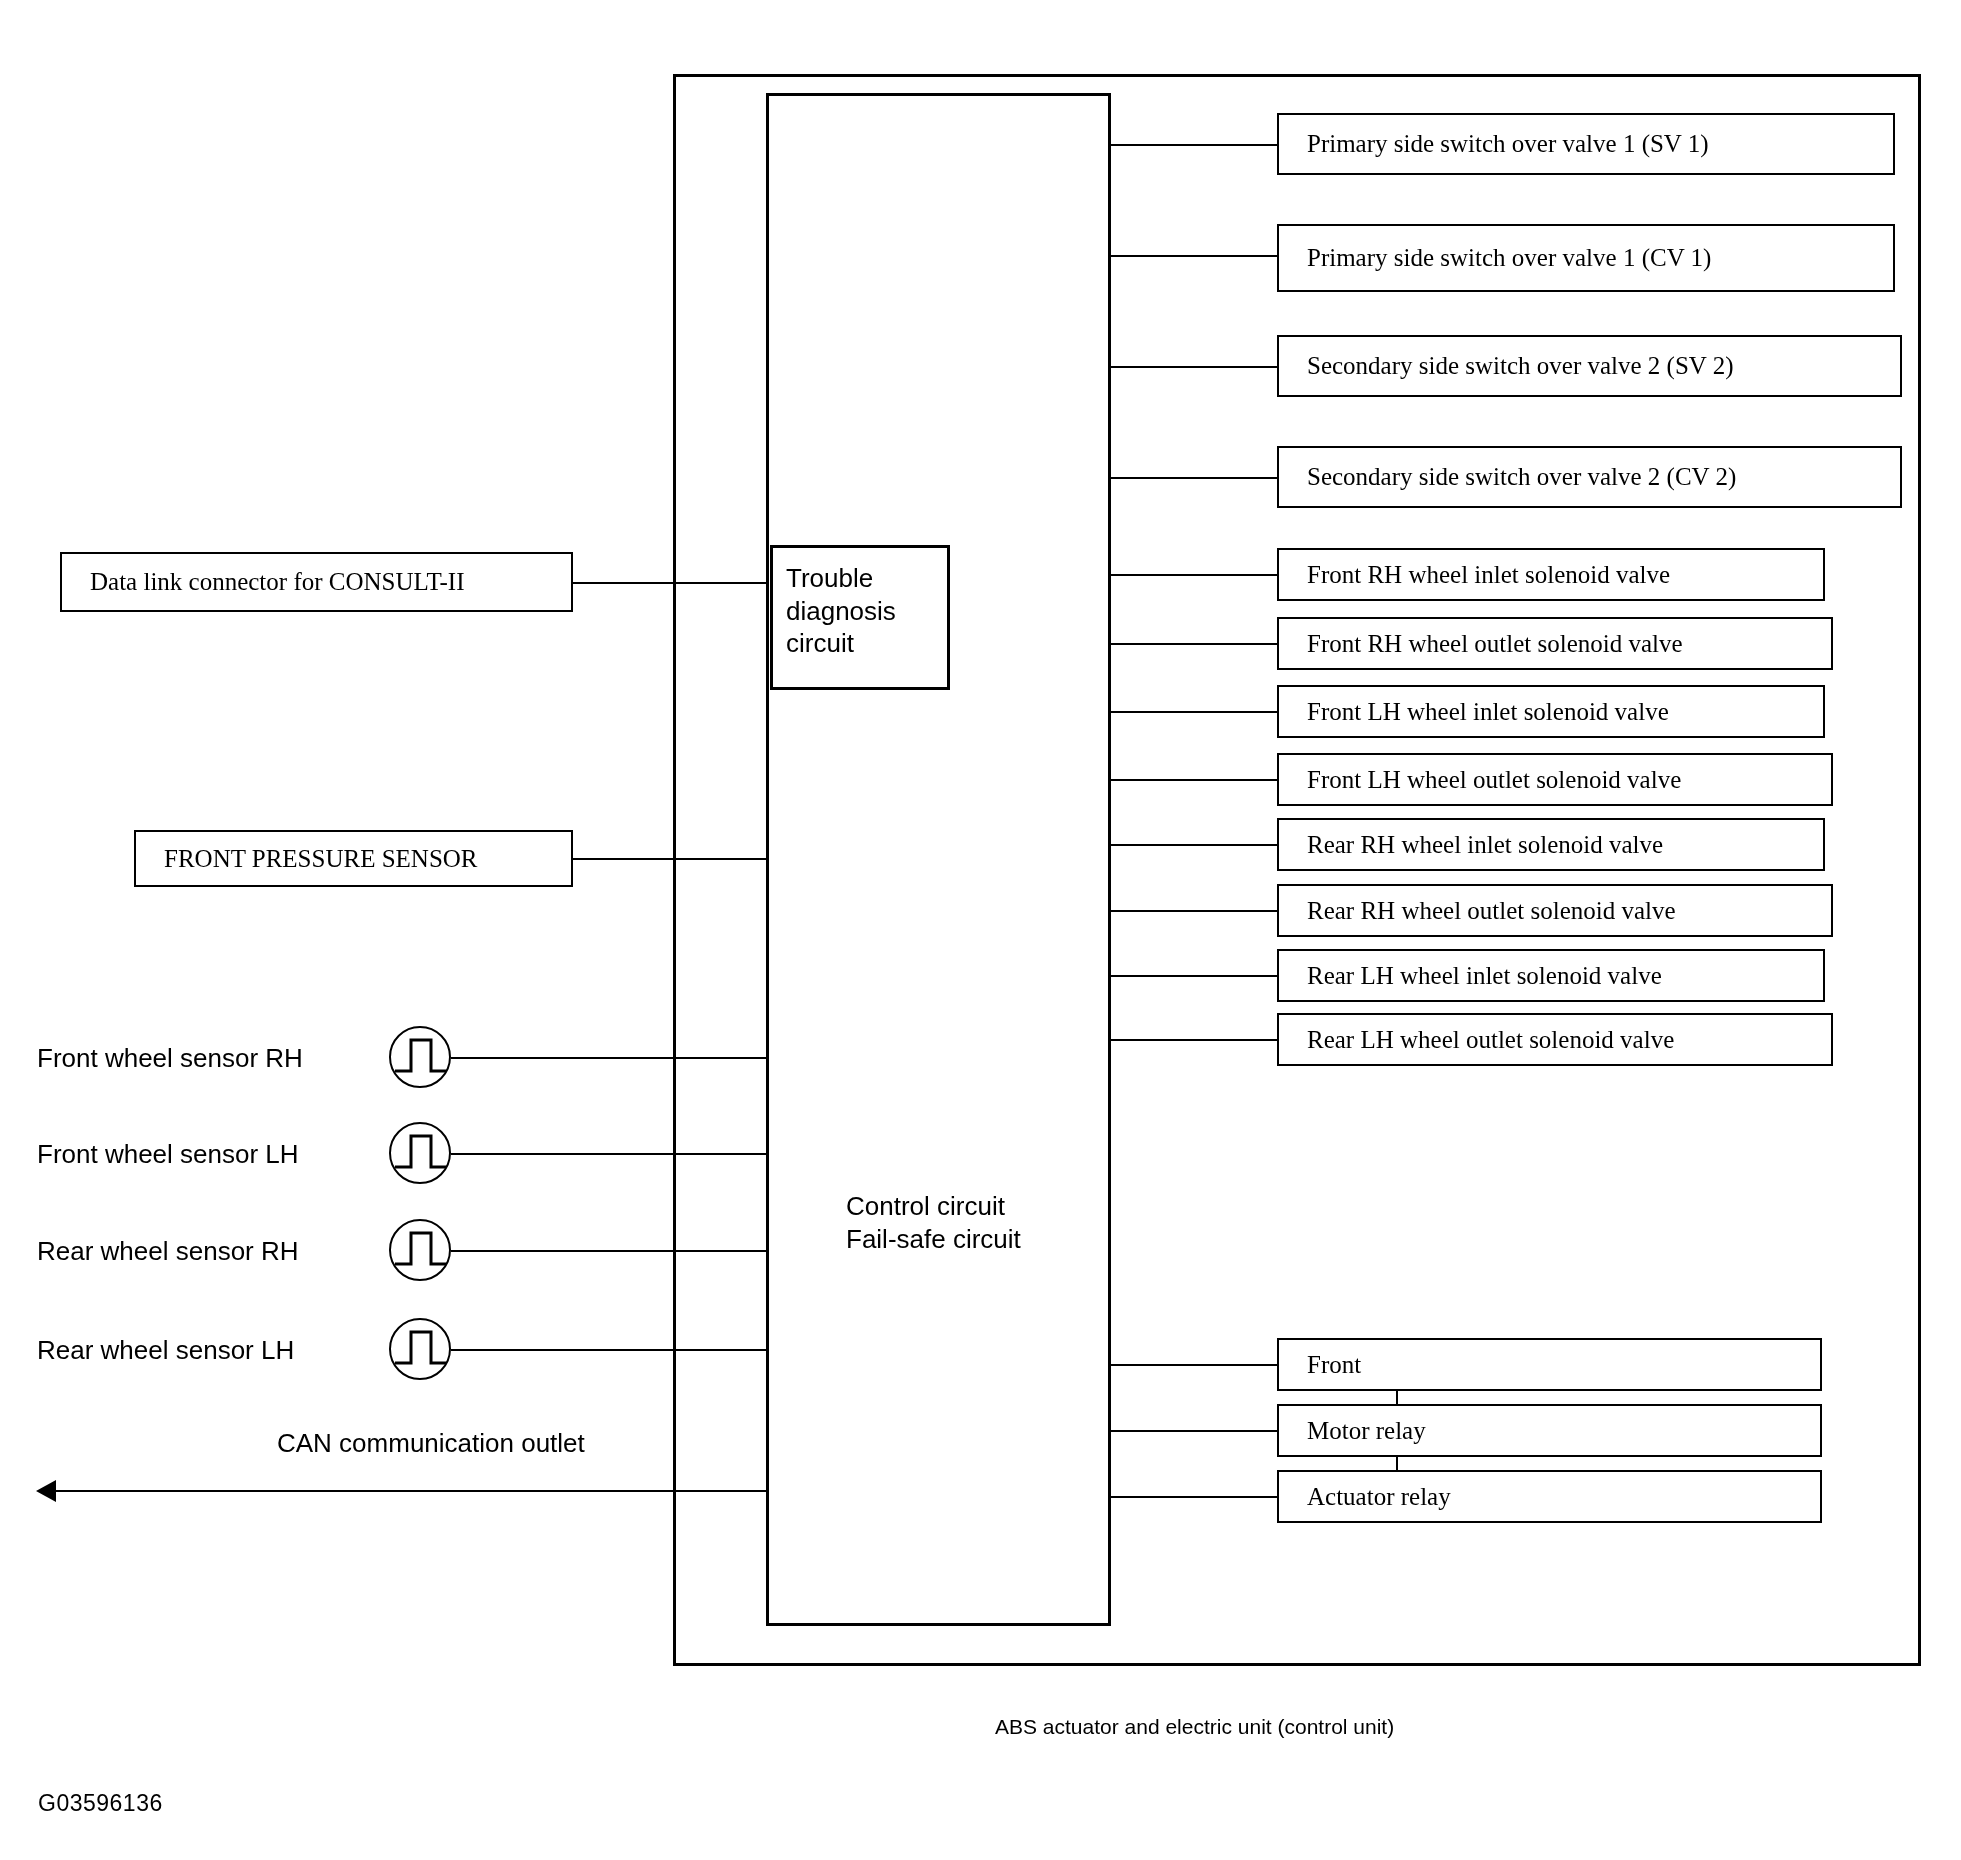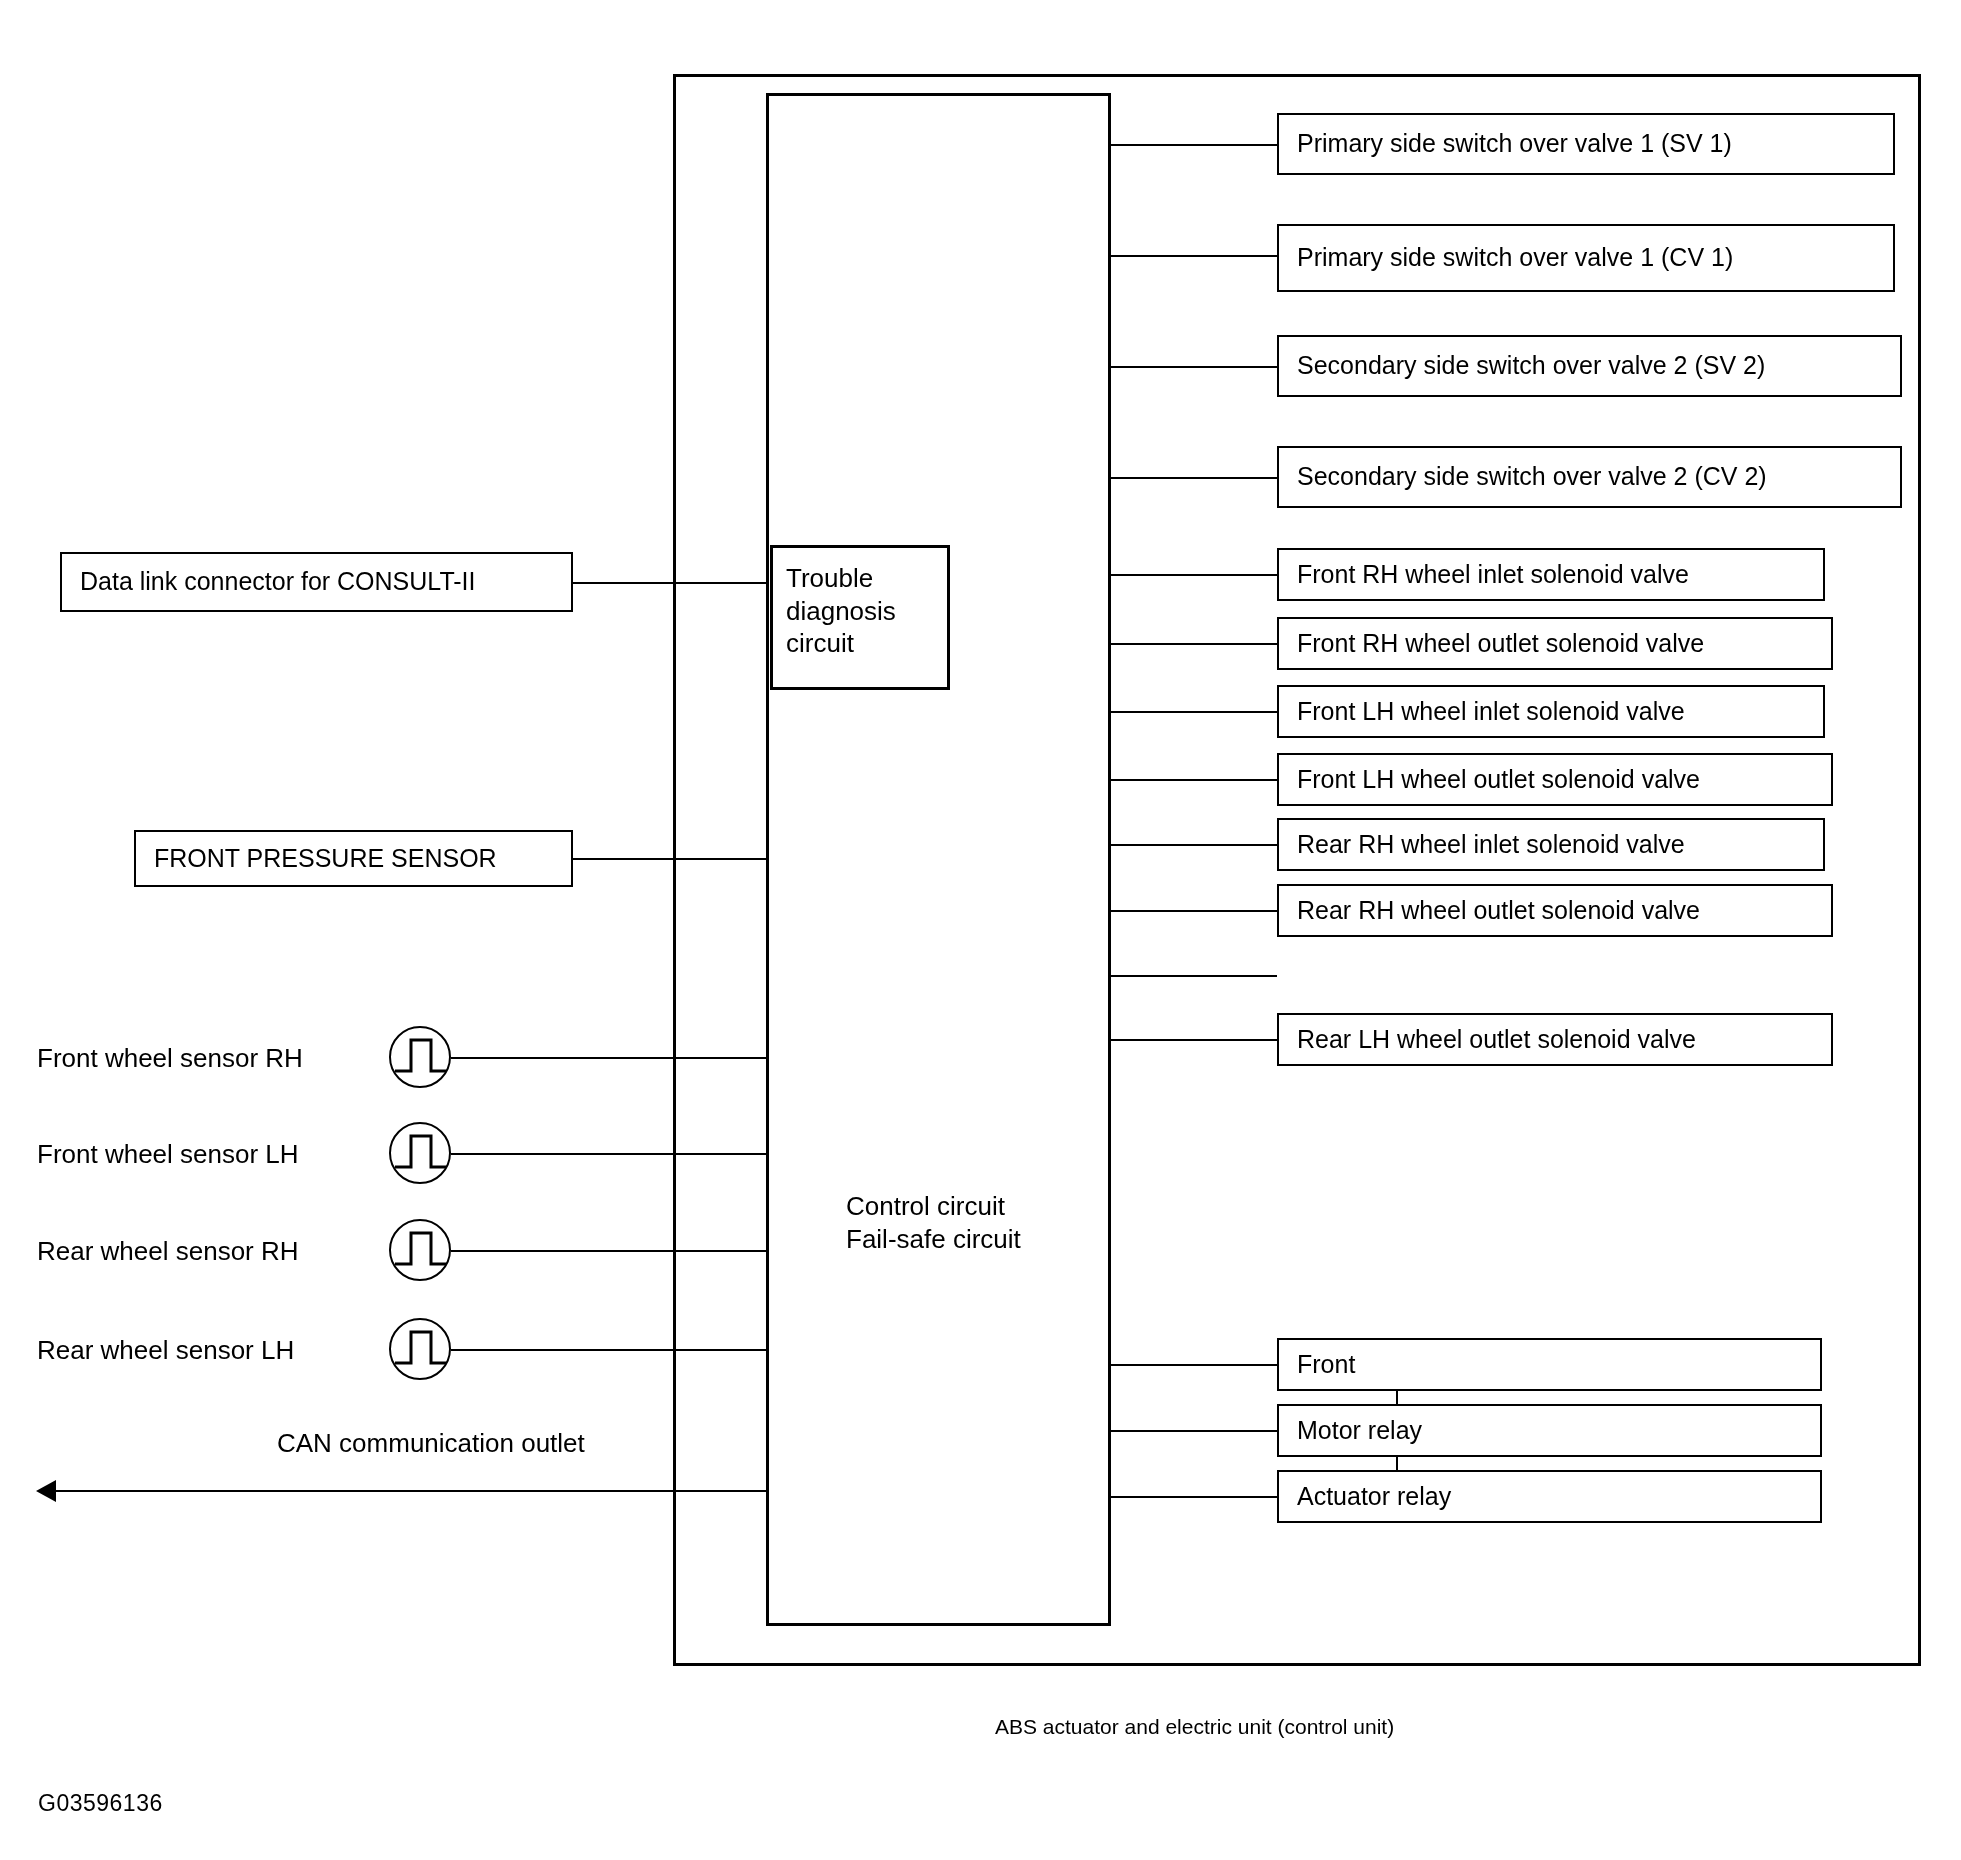--- a/index.html
+++ b/index.html
@@ -1,21 +1,21 @@
 <!DOCTYPE html>
 <html><head>
 <meta charset="utf-8">
 <style>
   html,body{margin:0;padding:0;background:#ffffff;}
   body{font-family:"Liberation Sans", sans-serif;color:#000;}
   #root{position:relative;width:1961px;height:1860px;background:#fff;overflow:hidden;}
 
   .box{position:absolute;border:2px solid #000;background:#fff;box-sizing:border-box;
        display:flex;align-items:center;}
-  .box span{padding:0 18px;font-size:25px;line-height:1.1;white-space:nowrap;}
+  .box span{padding:0 28px;font-size:25px;line-height:1.1;white-space:nowrap;font-family:Liberation Serif, serif;}
 
   .unit-box{position:absolute;border:3px solid #000;background:transparent;box-sizing:border-box;}
   .ctrl-box{position:absolute;border:3px solid #000;background:#fff;box-sizing:border-box;}
 
   .hline{position:absolute;height:0;border-top:2px solid #000;}
   .vline{position:absolute;width:0;border-left:2px solid #000;}
 
   .label{position:absolute;font-size:26px;white-space:nowrap;line-height:1.25;}
   .label.multi{white-space:normal;}
 
@@ -78,20 +78,23 @@
     <span>Front LH wheel inlet solenoid valve</span>
   </div>
   <div class="box" style="left:1277px;top:753px;width:556px;height:53px;">
     <span>Front LH wheel outlet solenoid valve</span>
   </div>
   <div class="box" style="left:1277px;top:818px;width:548px;height:53px;">
     <span>Rear RH wheel inlet solenoid valve</span>
   </div>
   <div class="box" style="left:1277px;top:884px;width:556px;height:53px;">
     <span>Rear RH wheel outlet solenoid valve</span>
+  </div>
+  <div class="box" style="left:1277px;top:949px;width:548px;height:53px;">
+    <span>Rear LH wheel inlet solenoid valve</span>
   </div>
   <div class="box" style="left:1277px;top:1013px;width:556px;height:53px;">
     <span>Rear LH wheel outlet solenoid valve</span>
   </div>
 
   <div class="hline" style="left:1111px;top:574px;width:166px;"></div>
   <div class="hline" style="left:1111px;top:643px;width:166px;"></div>
   <div class="hline" style="left:1111px;top:711px;width:166px;"></div>
   <div class="hline" style="left:1111px;top:779px;width:166px;"></div>
   <div class="hline" style="left:1111px;top:844px;width:166px;"></div>

